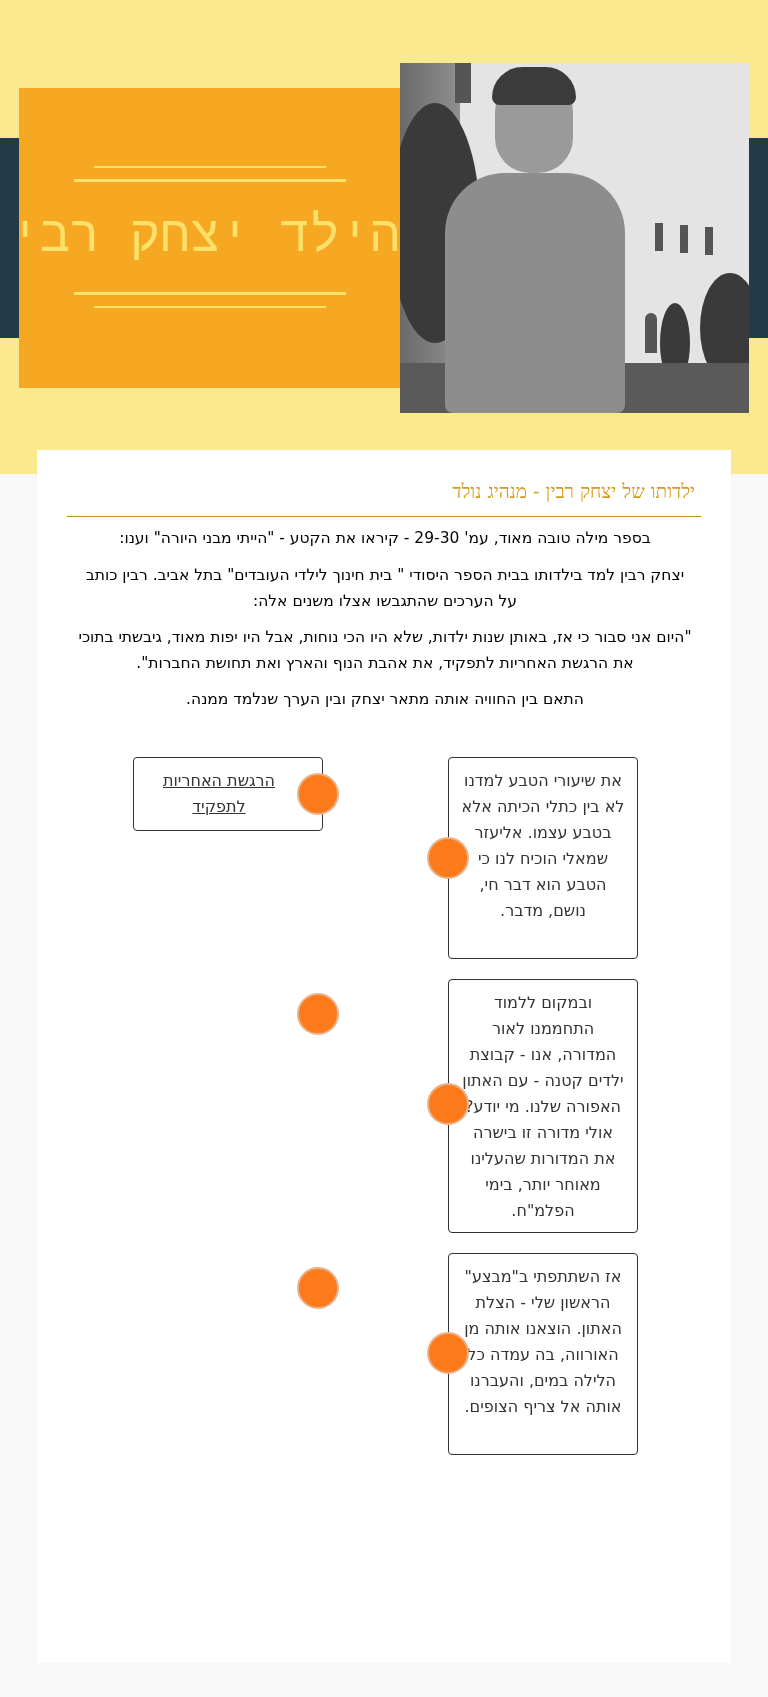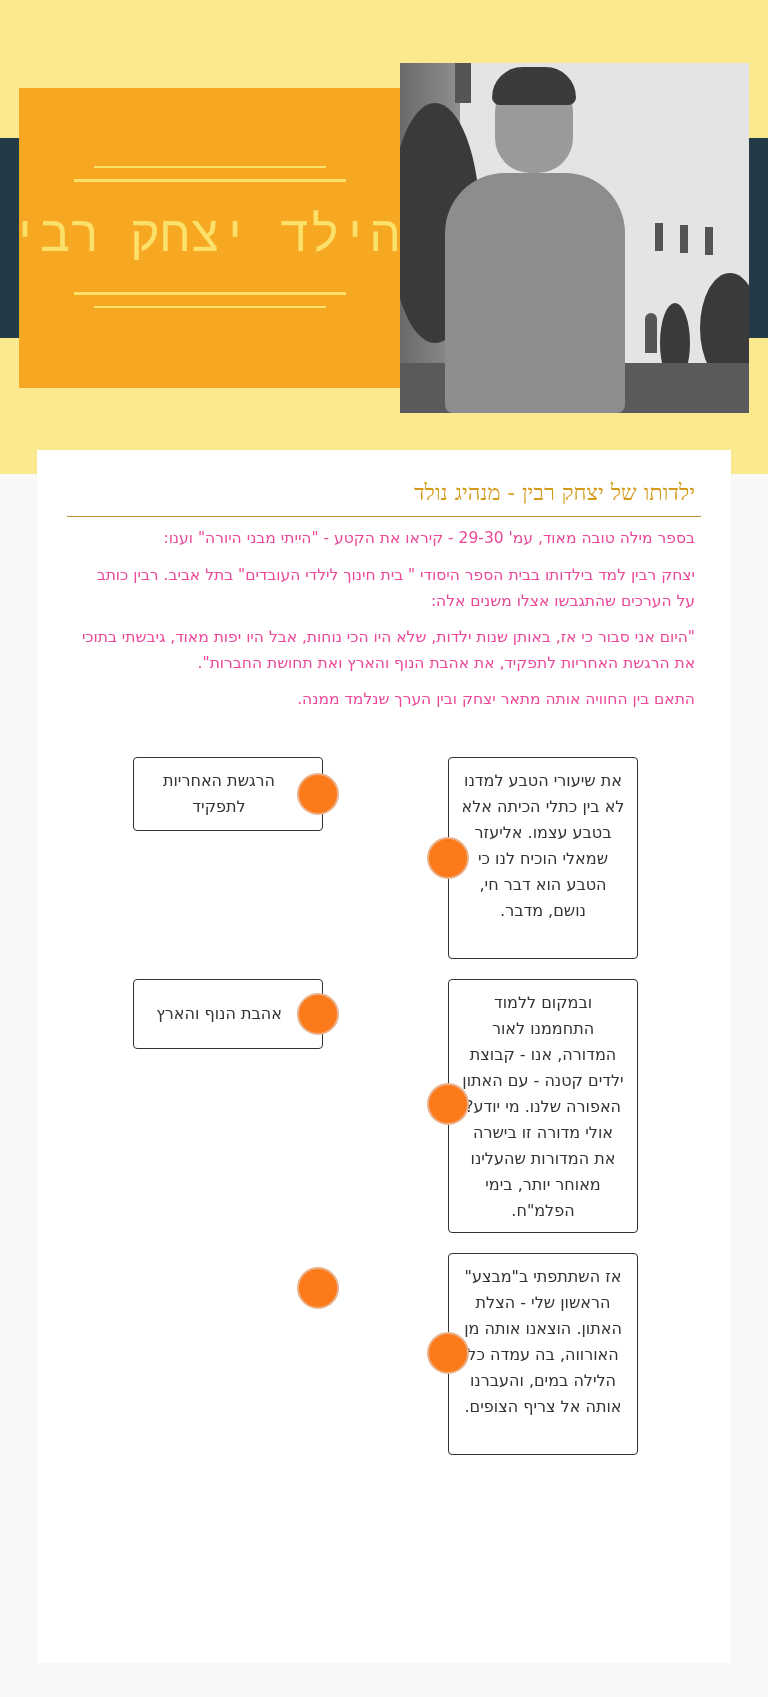--- a/index.html
+++ b/index.html
@@ -32,34 +32,34 @@
   .photo .ground { position: absolute; left: 0; top: 300px; width: 349px; height: 50px; background: #5a5a5a; }
   .photo .body { position: absolute; left: 45px; top: 110px; width: 180px; height: 240px; background: #8d8d8d; border-radius: 60px 60px 8px 8px; }
   .photo .head { position: absolute; left: 95px; top: 10px; width: 78px; height: 100px; background: #9a9a9a; border-radius: 40px 40px 36px 36px; }
   .photo .hair { position: absolute; left: 92px; top: 4px; width: 84px; height: 38px; background: #3b3b3b; border-radius: 40px 40px 10px 10px; }
   .photo .label { position: absolute; left: 0; bottom: 0; font-size: 1px; color: transparent; }
 
   .card { position: absolute; left: 37px; top: 450px; width: 694px; height: 1213px; background: #ffffff; }
   .section-title {
     position: absolute; right: 36px; top: 30px;
     font-family: "DejaVu Serif", "Liberation Serif", serif;
-    font-size: 22px; color: #d59a1a; white-space: nowrap;
+    font-size: 19px; color: #d59a1a; white-space: nowrap;
   }
   .section-rule { position: absolute; left: 30px; right: 30px; top: 66px; height: 1px; background: #c08a2e; }
   .para {
-    position: absolute; right: 36px; width: 620px; text-align: right;
-    font-size: 15.5px; color: #ec4899; line-height: 26px; margin-left: 12px;
+    position: absolute; right: 36px; width: 620px; text-align: center;
+    font-size: 15.5px; color: #000000; line-height: 26px; margin-left: 12px;
   }
   .match-box {
     position: absolute; border: 1px solid #333; border-radius: 4px; background: #fff;
     text-align: center; font-size: 16px; color: #333; line-height: 26px;
     box-sizing: border-box;
   }
   .match-box.right { left: 411px; width: 190px; padding: 10px 12px; }
-  .match-box.left { left: 96px; width: 190px; padding: 10px 30px 10px 12px; display: flex; align-items: center; justify-content: center; }
+  .match-box.left { left: 96px; width: 190px; padding: 10px 30px 10px 12px; display: flex; justify-content: center; text-decoration: underline; }
   .dot {
     position: absolute; width: 42px; height: 42px; border-radius: 50%;
     background: #fd7a1b; border: 2px solid #e9b28a; box-sizing: border-box;
   }
 </style>
 </head>
 <body>
 
 <div class="hero-bg"></div>
 <div class="hero-band"></div>
@@ -106,23 +106,20 @@
   <div class="match-box left" style="top:307px; height:74px;">
     <span>הרגשת האחריות לתפקיד</span>
   </div>
   <div class="dot" style="left:260px; top:323px;"></div>
 
   <div class="match-box right" style="top:529px; height:254px;">
     <span>ובמקום ללמוד התחממנו לאור המדורה, אנו - קבוצת ילדים קטנה - עם האתון האפורה שלנו. מי יודע? אולי מדורה זו בישרה את המדורות שהעלינו מאוחר יותר, בימי הפלמ"ח.</span>
   </div>
   <div class="dot" style="left:390px; top:633px;"></div>
 
-  <div class="match-box left" style="top:529px; height:70px;">
-    <span>אהבת הנוף והארץ</span>
-  </div>
   <div class="dot" style="left:260px; top:543px;"></div>
 
   <div class="match-box right" style="top:803px; height:202px;">
     <span>אז השתתפתי ב"מבצע" הראשון שלי - הצלת האתון. הוצאנו אותה מן האורווה, בה עמדה כל הלילה במים, והעברנו אותה אל צריף הצופים.</span>
   </div>
   <div class="dot" style="left:390px; top:882px;"></div>
 
   <div class="dot" style="left:260px; top:817px;"></div>
 </div>
 

